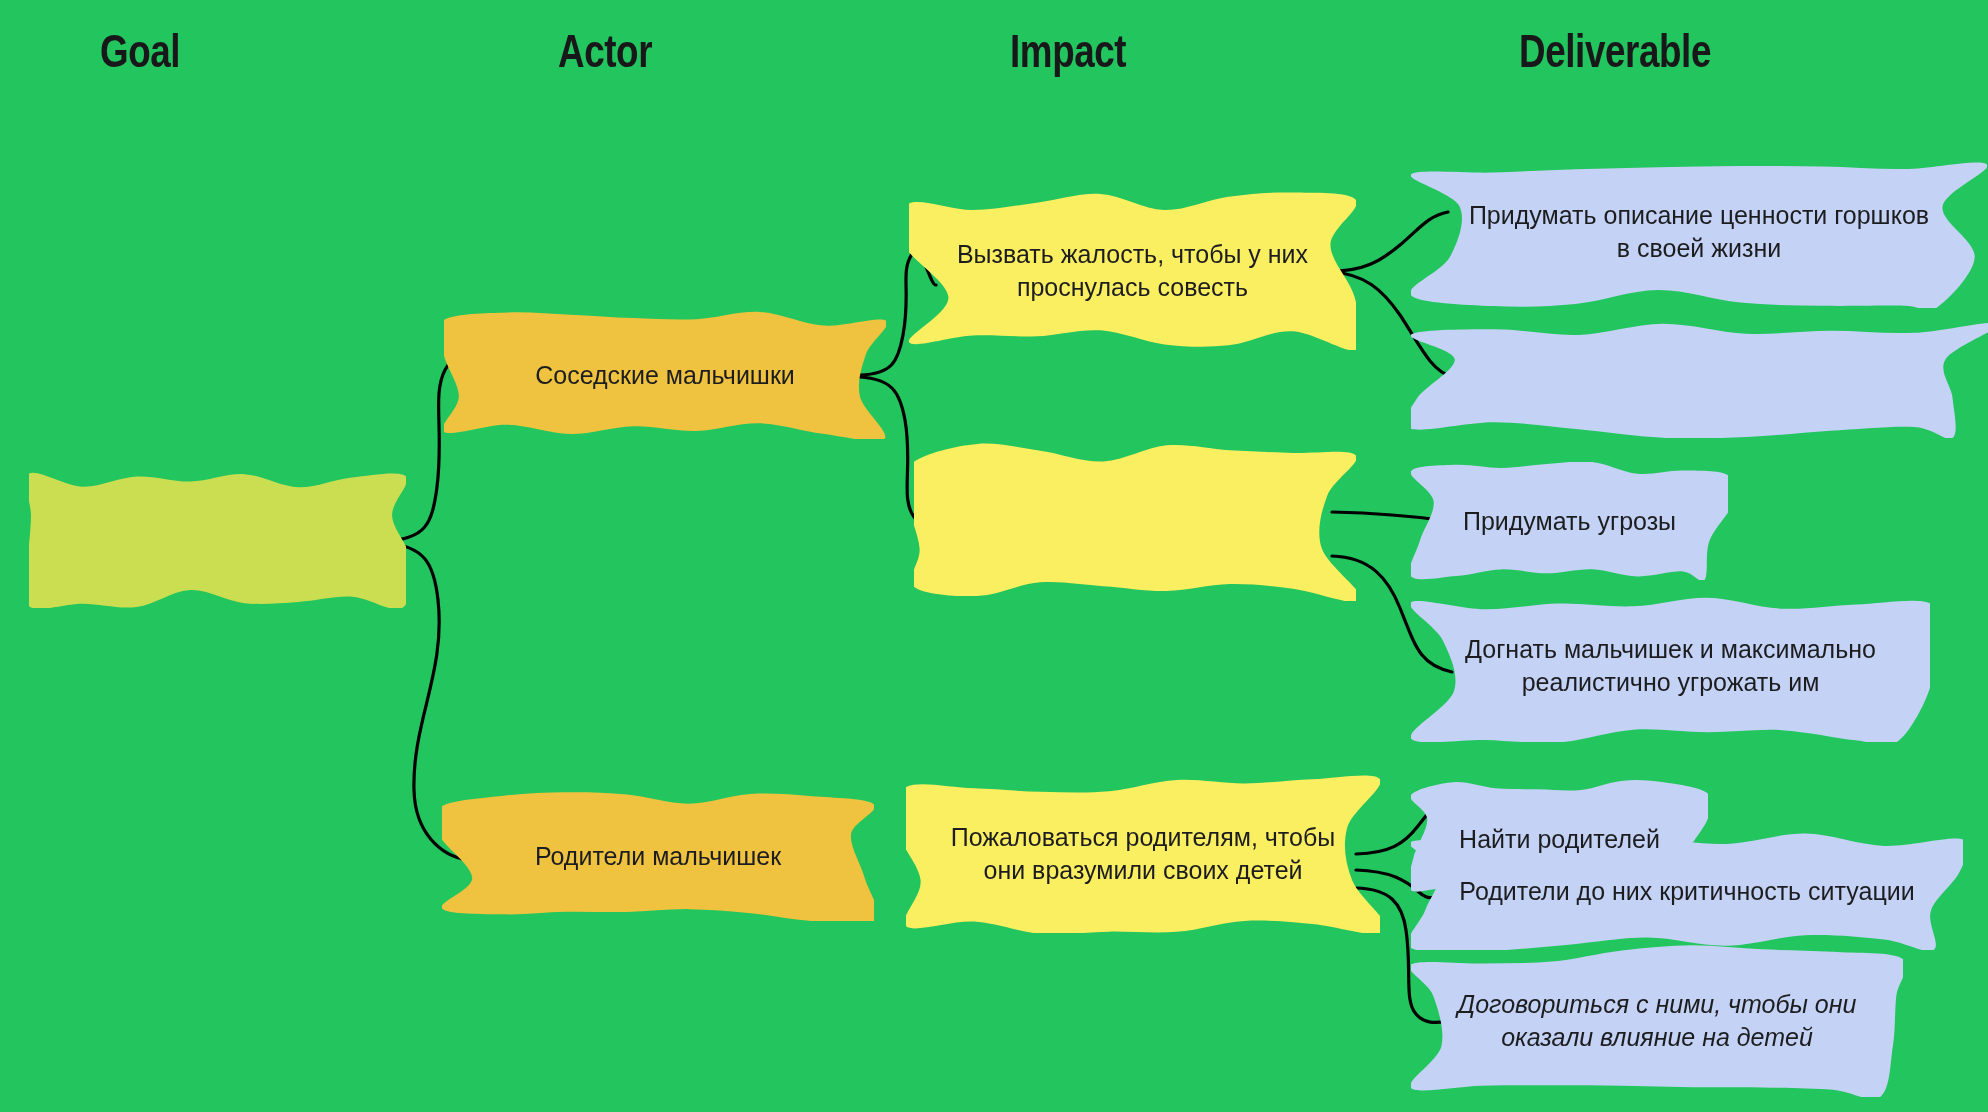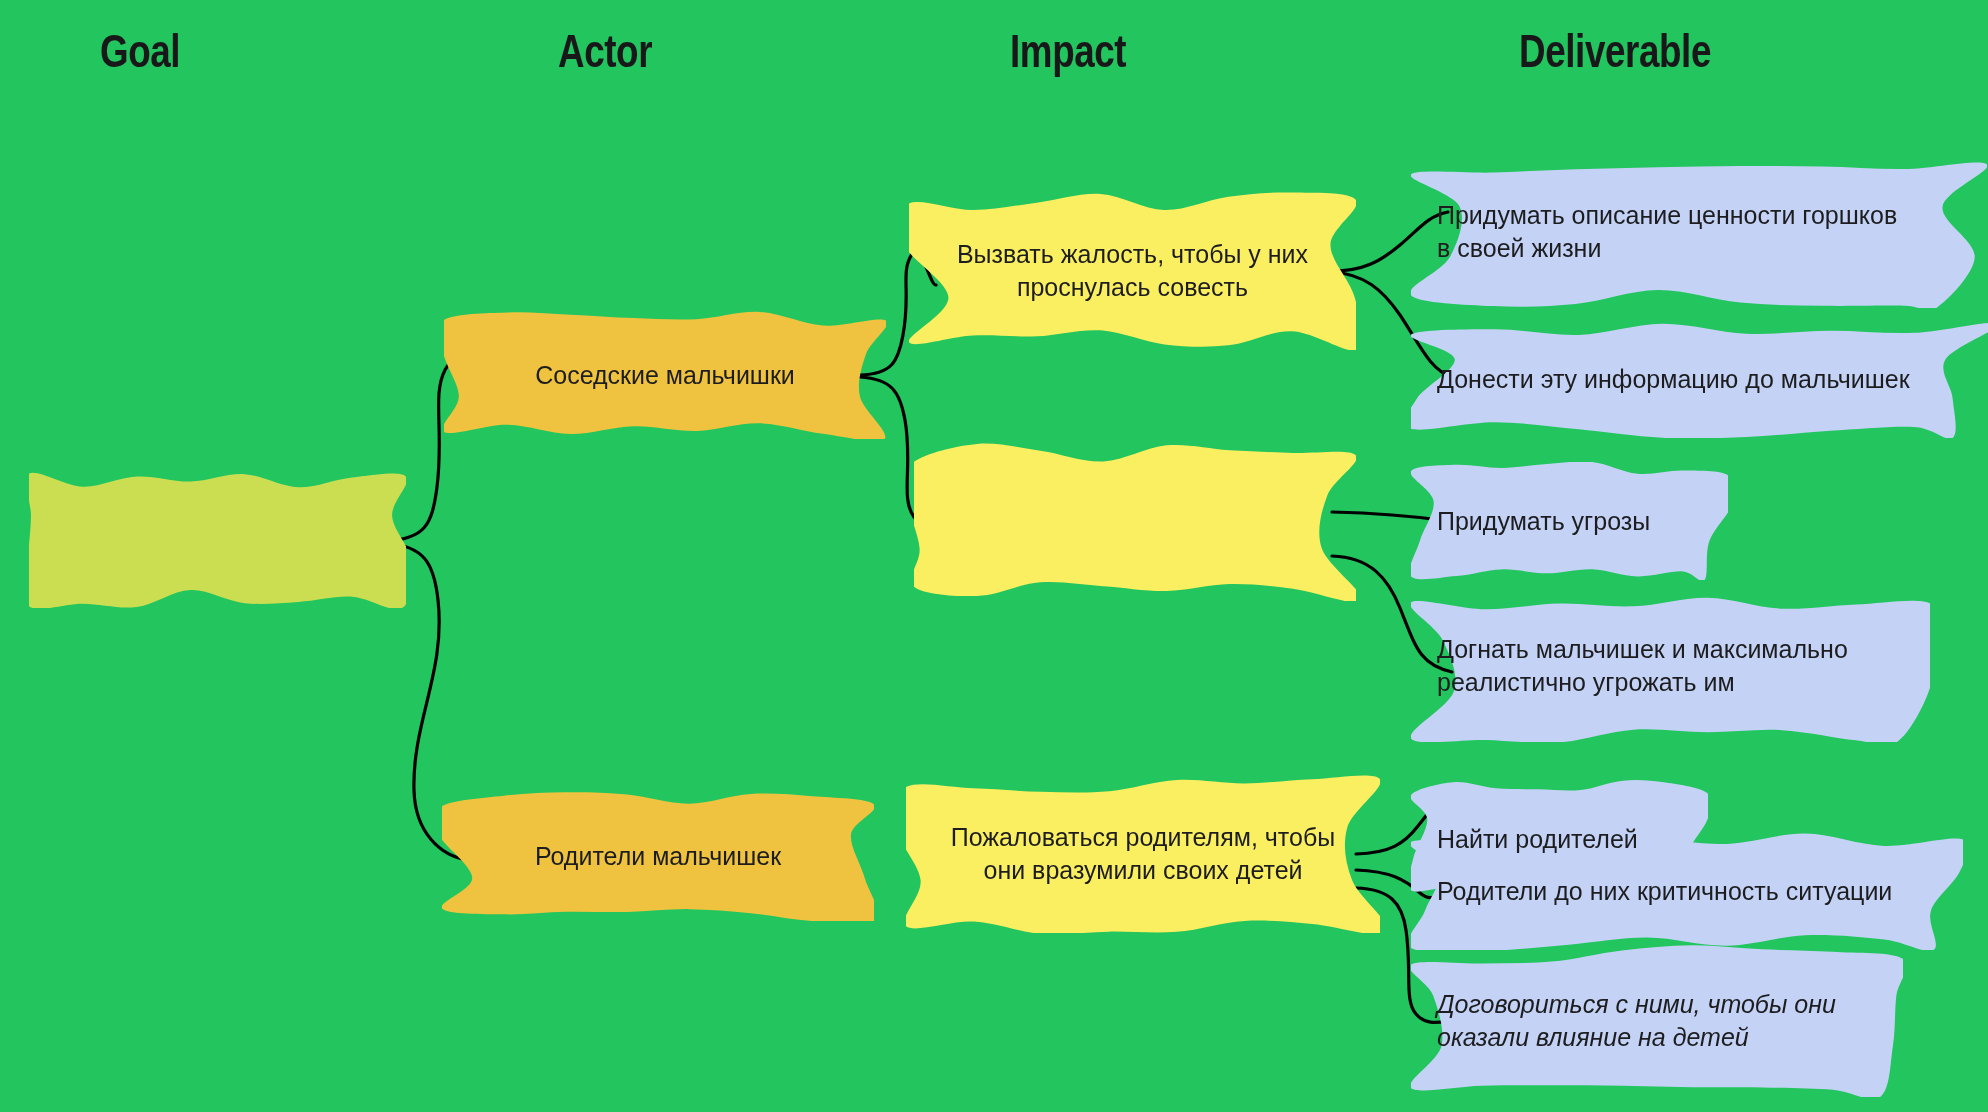--- a/index.html
+++ b/index.html
@@ -65,21 +65,21 @@
     position: relative;
     z-index: 2;
     width: 100%;
     font-family: "Liberation Sans", sans-serif;
     font-size: 25px;
     line-height: 1.32;
     color: #1d1d1f;
     white-space: pre-line;
   }
   .t-center { text-align: center; }
-  .t-left   { text-align: left; }
+  .t-left   { text-align: center; }
 </style>
 </head>
 <body>
 
 <div id="canvas">
 
   <div class="col-header" style="left:100px; top:28px; transform-origin:left top;">Goal</div>
   <div class="col-header" style="left:558px; top:28px; transform-origin:left top;">Actor</div>
   <div class="col-header" style="left:1010px; top:28px; transform-origin:left top;">Impact</div>
   <div class="col-header" style="left:1519px; top:28px; transform-origin:left top;">Deliverable</div>
@@ -145,21 +145,20 @@
           <path d="M 0.00 12.09 C 0.97 8.35, 9.52 11.43, 14.29 10.87 C 19.05 10.32, 23.81 9.33, 28.57 8.75 C 33.33 8.17, 38.10 7.77, 42.86 7.41 C 47.62 7.04, 52.38 6.64, 57.14 6.55 C 61.90 6.46, 66.67 6.54, 71.43 6.88 C 76.19 7.22, 80.95 8.83, 85.71 8.60 C 90.48 8.38, 98.91 1.40, 100.00 5.52 C 101.09 9.64, 92.63 23.14, 92.28 33.33 C 91.92 43.52, 98.04 55.56, 97.87 66.67 C 97.69 77.78, 93.24 94.70, 91.22 100.00 C 89.19 105.30, 89.01 98.68, 85.71 98.44 C 82.42 98.20, 76.19 98.88, 71.43 98.55 C 66.67 98.21, 61.90 98.17, 57.14 96.45 C 52.38 94.72, 47.62 88.05, 42.86 88.21 C 38.10 88.36, 33.33 95.62, 28.57 97.38 C 23.81 99.14, 19.05 99.74, 14.29 98.76 C 9.52 97.79, 1.26 96.90, 0.00 91.55 C -1.26 86.20, 5.31 76.37, 6.72 66.67 C 8.13 56.96, 9.57 42.43, 8.45 33.33 C 7.33 24.24, -0.97 15.83, 0.00 12.09 Z" fill="#C3D2F5"></path>
         </svg></div>
     <div class="node-text t-left">Придумать описание ценности горшков
 в своей жизни</div>
   </div>
 
   <div class="node" style="left: 1411px; top: 320px; width: 587px; height: 118px; padding: 30px 26px;">
     <div class="blob"><svg viewBox="0 0 100 100" preserveAspectRatio="none" width="100%" height="100%">
           <path d="M 0.00 12.30 C 1.14 8.05, 9.52 7.81, 14.29 7.86 C 19.05 7.91, 23.81 13.40, 28.57 12.61 C 33.33 11.82, 38.10 3.29, 42.86 3.12 C 47.62 2.95, 52.38 10.59, 57.14 11.60 C 61.90 12.61, 66.67 9.32, 71.43 9.20 C 76.19 9.08, 80.95 11.92, 85.71 10.90 C 90.48 9.89, 99.11 -0.62, 100.00 3.12 C 100.89 6.86, 92.35 22.74, 91.07 33.33 C 89.78 43.92, 92.09 55.56, 92.28 66.67 C 92.48 77.78, 93.35 96.00, 92.25 100.00 C 91.16 104.00, 89.19 91.67, 85.71 90.64 C 82.24 89.61, 76.19 92.41, 71.43 93.84 C 66.67 95.27, 61.90 98.24, 57.14 99.23 C 52.38 100.23, 47.62 100.89, 42.86 99.79 C 38.10 98.68, 33.33 94.78, 28.57 92.60 C 23.81 90.42, 19.05 86.78, 14.29 86.71 C 9.52 86.64, 2.22 95.52, 0.00 92.18 C -2.22 88.84, -0.26 76.47, 0.98 66.67 C 2.23 56.86, 7.63 42.40, 7.46 33.33 C 7.30 24.27, -1.14 16.54, 0.00 12.30 Z" fill="#C3D2F5"></path>
         </svg></div>
-    <div class="node-text t-left">Донести эту информацию до мальчишек</div>
   </div>
 
   <div class="node" style="left: 1411px; top: 462px; width: 317px; height: 118px; padding: 30px 26px;">
     <div class="blob"><svg viewBox="0 0 100 100" preserveAspectRatio="none" width="100%" height="100%">
           <path d="M 0.00 7.93 C 1.19 2.78, 9.52 2.90, 14.29 2.42 C 19.05 1.94, 23.81 5.15, 28.57 5.03 C 33.33 4.91, 38.10 2.53, 42.86 1.69 C 47.62 0.85, 52.38 -1.40, 57.14 -0.02 C 61.90 1.36, 66.67 8.76, 71.43 9.97 C 76.19 11.18, 80.95 7.03, 85.71 7.24 C 90.48 7.44, 97.31 6.84, 100.00 11.19 C 102.69 15.53, 102.84 24.09, 101.86 33.33 C 100.89 42.58, 95.70 55.56, 94.16 66.67 C 92.61 77.78, 94.01 95.66, 92.60 100.00 C 91.19 104.34, 89.24 93.22, 85.71 92.71 C 82.19 92.20, 76.19 97.25, 71.43 96.93 C 66.67 96.62, 61.90 91.27, 57.14 90.83 C 52.38 90.39, 47.62 94.28, 42.86 94.31 C 38.10 94.34, 33.33 90.61, 28.57 91.01 C 23.81 91.41, 19.05 95.68, 14.29 96.69 C 9.52 97.70, 1.91 102.06, 0.00 97.05 C -1.91 92.05, 1.62 77.29, 2.81 66.67 C 3.99 56.05, 7.60 43.12, 7.13 33.33 C 6.67 23.54, -1.19 13.08, 0.00 7.93 Z" fill="#C3D2F5"></path>
         </svg></div>
     <div class="node-text t-left">Придумать угрозы</div>
   </div>
 
   <div class="node" style="left: 1411px; top: 590px; width: 519px; height: 152px; padding: 30px 26px;">

